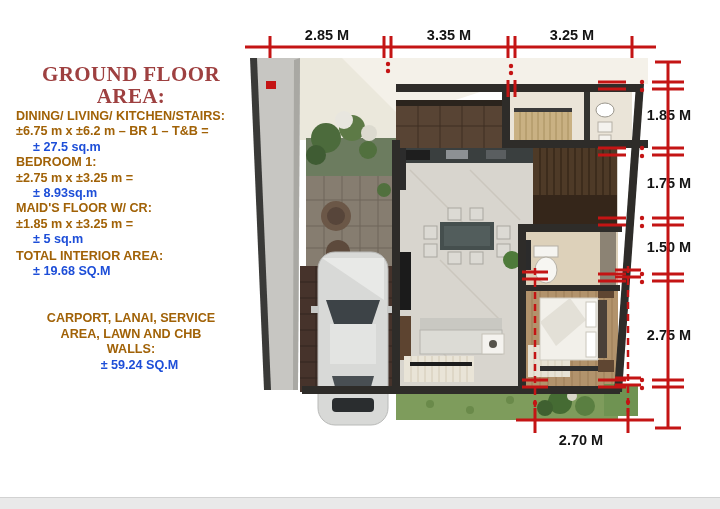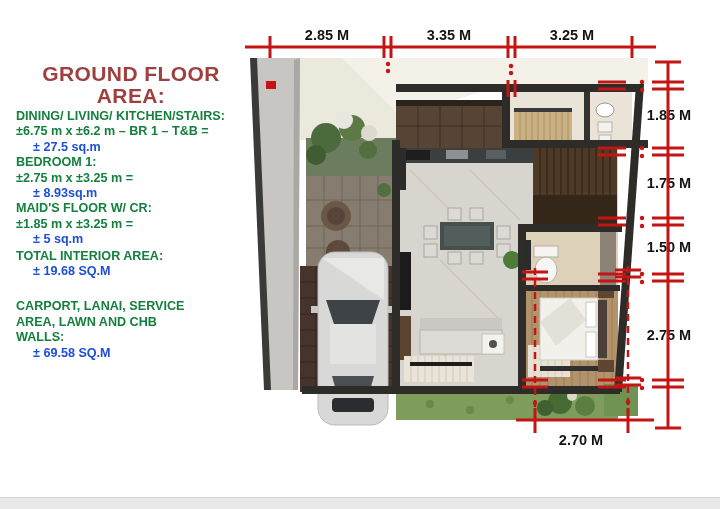--- a/index.html
+++ b/index.html
@@ -1,27 +1,27 @@
 <!DOCTYPE html>
 <html><head>
 <meta charset="utf-8">
 <style>
   html,body{margin:0;padding:0;background:#ffffff;}
   .stage{position:relative;width:720px;height:509px;background:#ffffff;overflow:hidden;
          font-family:"Liberation Sans",sans-serif;}
   
   .panel{position:absolute;left:16px;top:63px;width:230px;font-weight:bold;color:#1c1c1c;}
-  .title{text-align:center;color:#9e4040;font-size:21px;line-height:22px;letter-spacing:.4px;}
+  .title{text-align:center;color:#9e4040;font-size:21px;line-height:22px;letter-spacing:.4px;font-family:Liberation Serif, serif;}
   .body{margin-top:2px;font-size:12.6px;line-height:15.4px;}
   .grp{margin:0;}
-  .lbl{color:#15803d;white-space:nowrap;}
+  .lbl{color:#a16207;white-space:nowrap;}
   .prewrap{white-space:pre-line;}
   .val{color:#1d4ed8;padding-left:17px;white-space:nowrap;}
   .grp-total{margin-top:1px;}
-  .grp-carport{margin-top:20px;}
+  .grp-carport{margin-top:32px;text-align:center;}
   
   .plan{position:absolute;left:0;top:0;}
   svg text{font-family:"Liberation Sans",sans-serif;font-weight:bold;font-size:14.5px;fill:#141414;}
   .bottom-bar{position:absolute;left:0;bottom:0;width:720px;height:11px;background:#e9e9e9;border-top:1px solid #d2d2d2;}
 </style>
 </head>
 <body>
 
 <div class="stage">
 
@@ -47,21 +47,21 @@
         <div class="val">± 5 sq.m</div>
       </div>
       <div class="grp grp-total">
         <div class="lbl">TOTAL INTERIOR AREA:</div>
         <div class="val">± 19.68 SQ.M</div>
       </div>
       <div class="grp grp-carport">
         <div class="lbl prewrap">CARPORT, LANAI, SERVICE
 AREA, LAWN AND CHB
 WALLS:</div>
-        <div class="val">± 69.58 SQ.M</div>
+        <div class="val">± 59.24 SQ.M</div>
       </div>
     </div>
   </div>
 
   <svg class="plan" width="720" height="509" viewBox="0 0 720 509">
 
     <g>
       <polygon points="300,58 648,58 648,84 505,84 440,105 396,105 396,140 300,140" fill="#f4f1e9"></polygon>
       <polygon points="300,58 342,58 396,112 396,140 300,140" fill="#ebe8dc"></polygon>
     </g>

